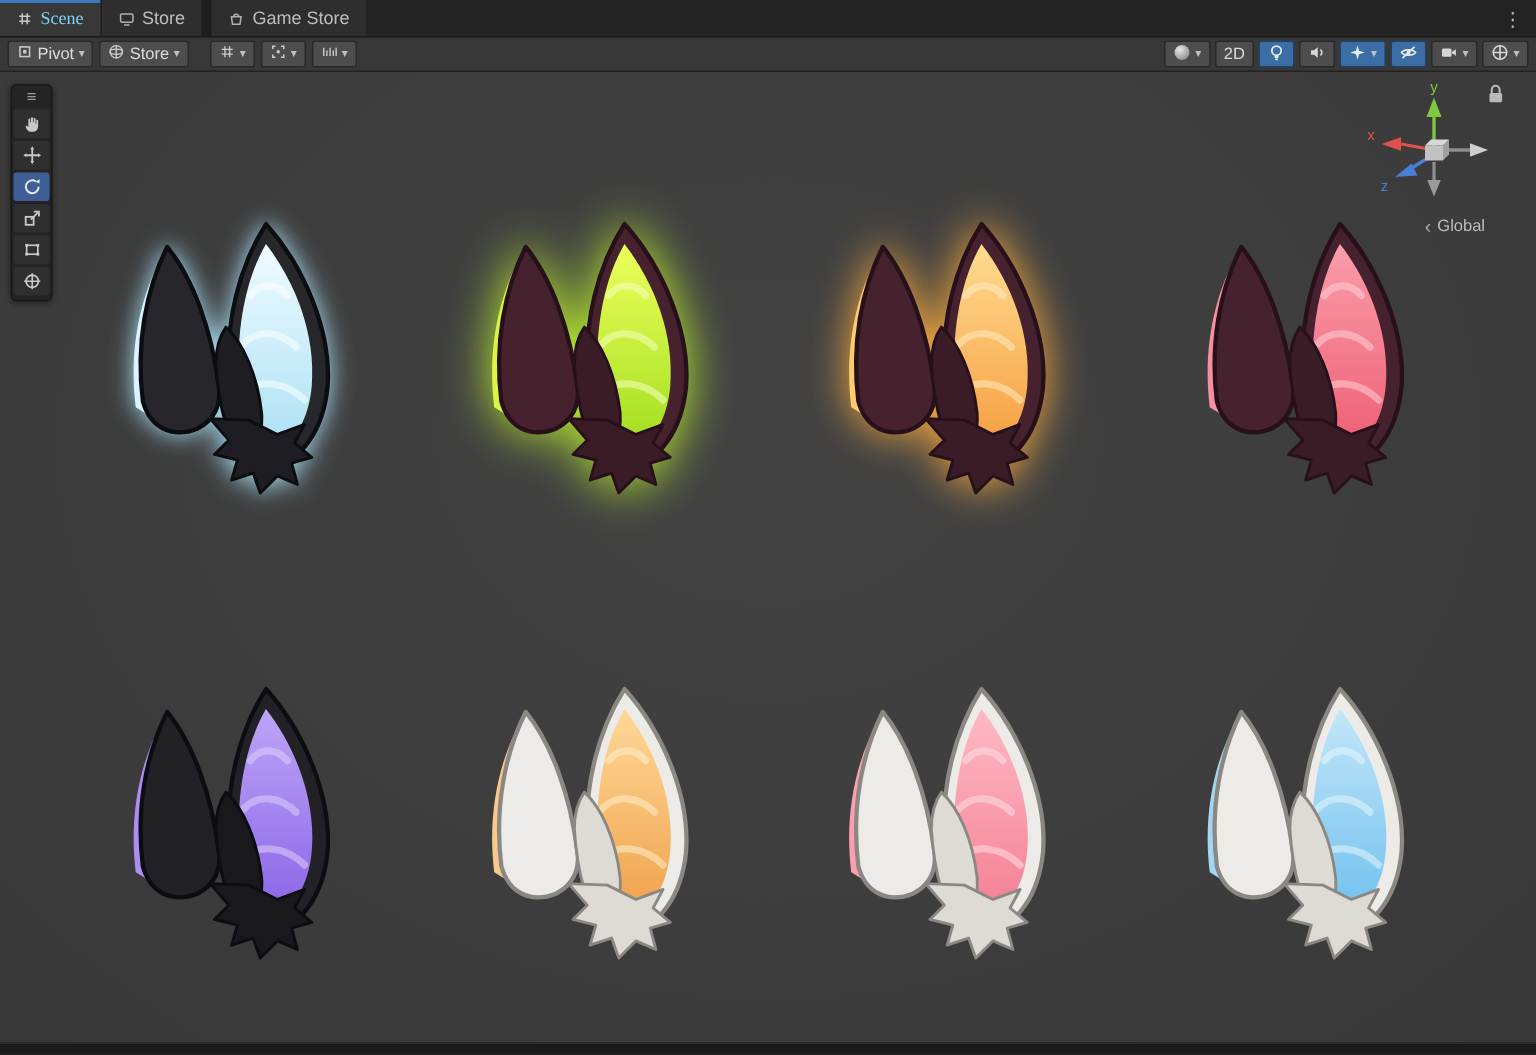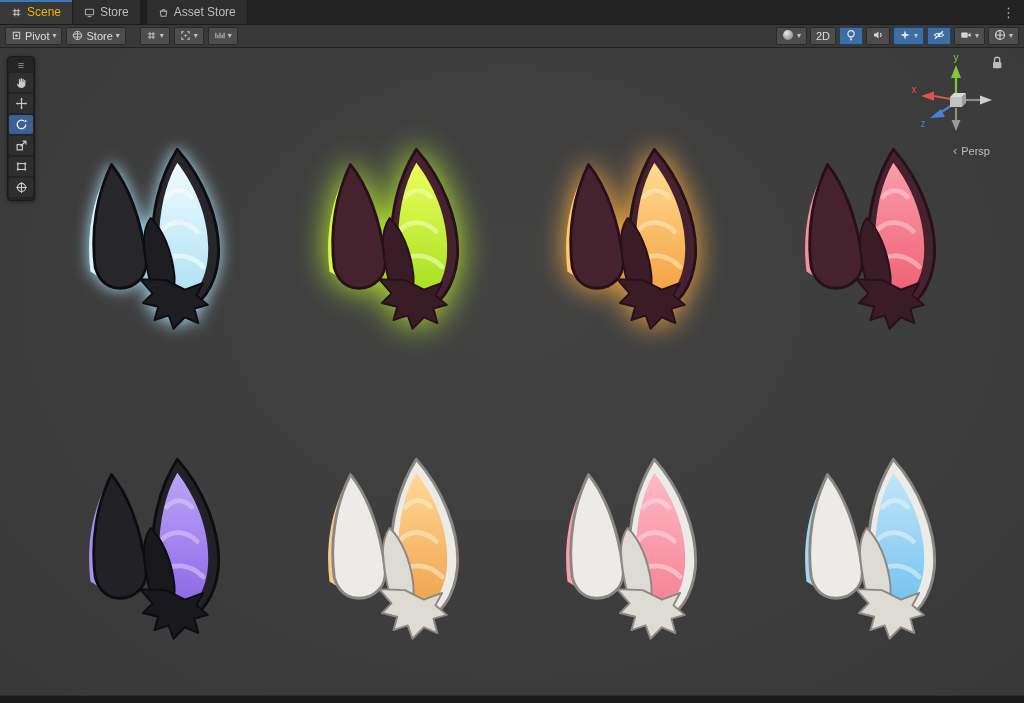--- a/index.html
+++ b/index.html
@@ -2,21 +2,21 @@
 <html style="--toggle-blue: #3a6ea5; --tool-blue: #3e5f96; --tab-accent: #3a79bb;"><head>
 <meta charset="utf-8">
 <style>
   * { margin:0; padding:0; box-sizing:border-box; }
   html,body { width:1024px; height:703px; overflow:hidden; }
   body { background:#2a2a2a; font-family:"Liberation Sans", sans-serif; position:relative; color:#c8c8c8; }
 
   
   .tabbar { height:25px; background:#232323; display:flex; align-items:stretch; position:relative; border-bottom:1px solid #1c1c1c; }
   .tab { display:flex; align-items:center; gap:5px; padding:0 11px; font-size:12px; color:#bdbdbd; background:#2e2e2e; border-right:1px solid #1f1f1f; cursor:default; }
-  .tab.active { background:#383838; color:#eab308; box-shadow: inset 0 2px 0 var(--tab-accent,#3a79bb); }
+  .tab.active { background:#383838; color:#7dd3fc; box-shadow: inset 0 2px 0 var(--tab-accent,#3a79bb); font-family: Liberation Serif, serif; }
   .pane-gap { width:6px; background:#1d1d1d; }
   .tab-icon { display:inline-flex; }
   .more-btn { position:absolute; right:4px; top:0; height:25px; display:flex; align-items:center; padding:0 5px; color:#bdbdbd; font-size:13px; }
 
   
   .toolbar { height:23px; background:#383838; border-bottom:1px solid #222; display:flex; align-items:center; padding:0 5px; gap:4px; }
   .tb-btn { height:18px; background:#4d4d4d; border:1px solid #292929; border-radius:2px; display:inline-flex; align-items:center; gap:3px; padding:0 5px; font-size:11px; color:#dcdcdc; }
   .tb-btn.on { background:var(--toggle-blue,#3a6ea5); border-color:#20415f; }
   .caret { font-size:8px; color:#c0c0c0; line-height:1; }
   .tb-right { margin-left:auto; display:flex; align-items:center; gap:3px; }
@@ -66,21 +66,21 @@
     <span>Store</span>
   </div>
   <div class="pane-gap"></div>
   <div class="tab">
     <span class="tab-icon">
       <svg width="11" height="11" viewBox="0 0 12 12">
           <path d="M2.5,4.5h7l-0.8,5.5h-5.4z" fill="none" stroke="#b0b0b0" stroke-width="1.1"></path>
           <path d="M4.2,4.5a1.8,1.8 0 0 1 3.6,0" fill="none" stroke="#b0b0b0" stroke-width="1.1"></path>
         </svg>
     </span>
-    <span>Asset Store</span>
+    <span>Game Store</span>
   </div>
   <div class="more-btn">⋮</div>
 </div>
 
 <div class="toolbar">
   <div class="tb-btn">
     <span>
       <svg width="11" height="11" viewBox="0 0 12 12">
           <rect x="2.5" y="2.5" width="7" height="7" fill="none" stroke="#cccccc" stroke-width="1.1"></rect>
           <circle cx="6" cy="6" r="1.4" fill="#cccccc"></circle>
@@ -272,21 +272,21 @@
       <polygon points="68,45 72,41 72,51 68,55" fill="#9f9f9f"></polygon>
       <rect x="56" y="45" width="12" height="10" fill="#c2c2c2"></rect>
 
       <text x="62" y="9" text-anchor="middle" font-size="10" fill="#7fc93c">y</text>
       <text x="20" y="41" text-anchor="middle" font-size="10" fill="#e0504c">x</text>
       <text x="29" y="75" text-anchor="middle" font-size="10" fill="#4a7fd6">z</text>
     </svg>
   </div>
   <div class="persp">
     <span class="chev">‹</span>
-    <span>Persp</span>
+    <span>Global</span>
   </div>
 
   <div class="models">
       <div class="model" style="filter: drop-shadow(rgb(169, 224, 244) 0px 0px 8px);"><svg viewBox="0 0 220 240" width="210" height="229">
           <defs>
             <linearGradient id="inner0" x1="0" y1="0" x2="0" y2="1">
               <stop offset="0" stop-color="#f0fbff"></stop>
               <stop offset="1" stop-color="#a9e0f4"></stop>
             </linearGradient>
           </defs>

